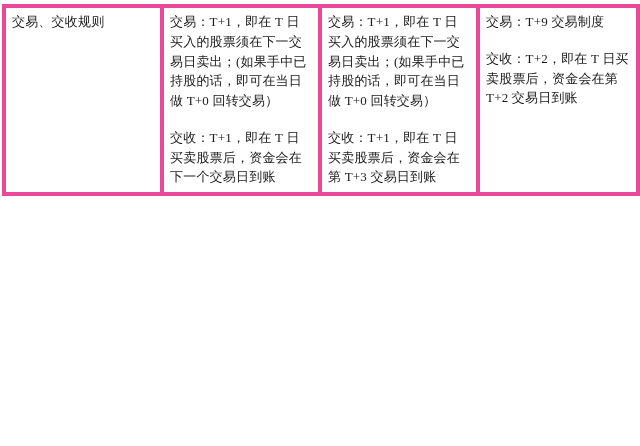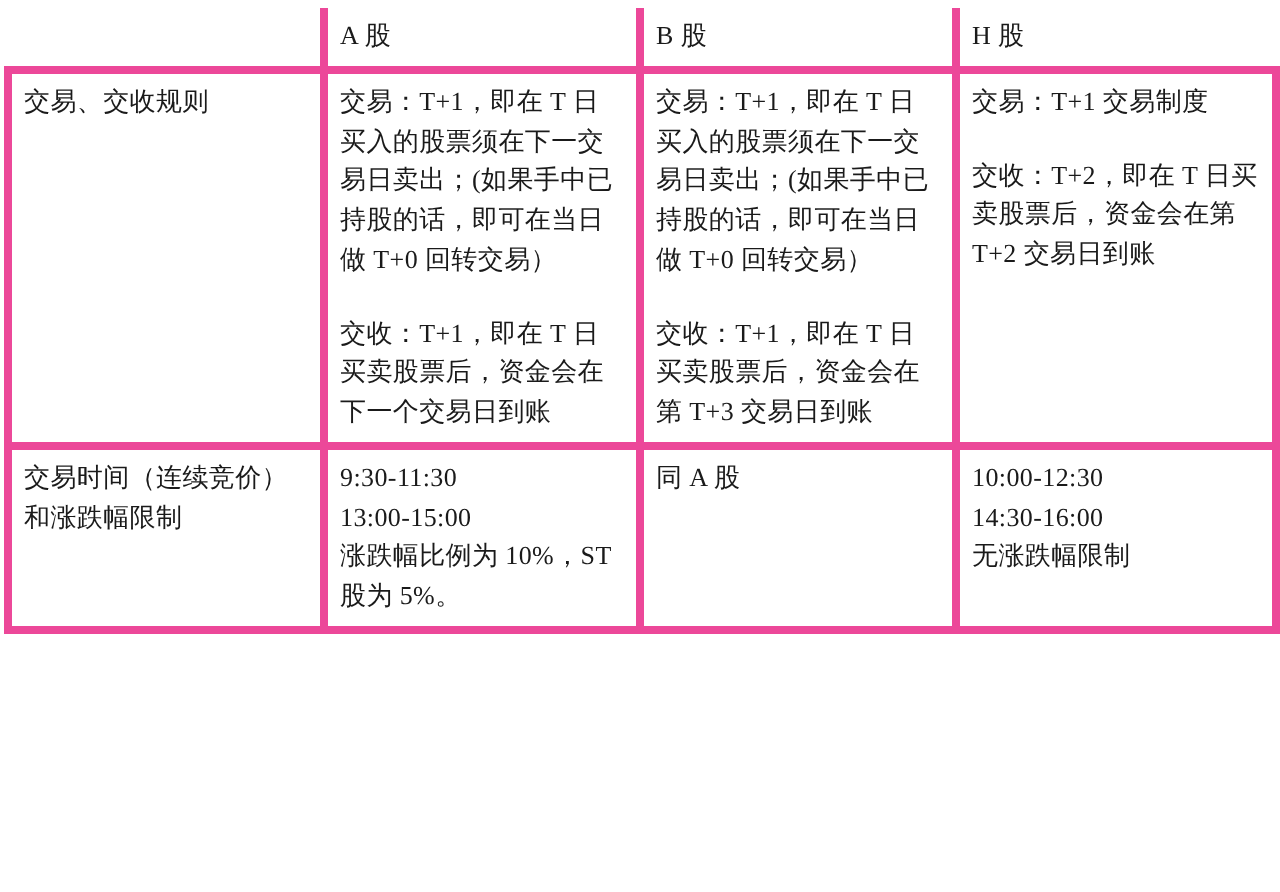--- a/index.html
+++ b/index.html
@@ -66,59 +66,37 @@
 
 <div id="sheet">
   <table class="cmp">
     <colgroup>
       <col class="c0">
         <col class="c1">
         <col class="c2">
         <col class="c3">
     </colgroup>
     <tbody>
-      <tr class="head">
-        <td class="corner"></td>
-        <td class="hcell">A 股</td>
-        <td class="hcell">B 股</td>
-        <td class="hcell last">H 股</td>
-      </tr>
 
       <tr>
         <td class="rowlabel">交易、交收规则</td>
         <td>
           <p class="para">交易：T+1，即在 T 日买入的股票须在下一交易日卖出；(如果手中已持股的话，即可在当日做 T+0 回转交易）</p>
           <div class="gap"></div>
           <p class="para">交收：T+1，即在 T 日买卖股票后，资金会在下一个交易日到账</p>
         </td>
         <td>
           <p class="para">交易：T+1，即在 T 日买入的股票须在下一交易日卖出；(如果手中已持股的话，即可在当日做 T+0 回转交易）</p>
           <div class="gap"></div>
           <p class="para">交收：T+1，即在 T 日买卖股票后，资金会在第 T+3 交易日到账</p>
         </td>
         <td>
-          <p class="para">交易：T+1 交易制度</p>
+          <p class="para">交易：T+9 交易制度</p>
           <div class="gap"></div>
           <p class="para">交收：T+2，即在 T 日买卖股票后，资金会在第 T+2 交易日到账</p>
         </td>
       </tr>
 
-      <tr>
-        <td class="rowlabel">交易时间（连续竞价）和涨跌幅限制</td>
-        <td>
-          <p class="para">9:30-11:30</p>
-          <p class="para">13:00-15:00</p>
-          <p class="para">涨跌幅比例为 10%，ST 股为 5%。</p>
-        </td>
-        <td>
-          <p class="para">同 A 股</p>
-        </td>
-        <td>
-          <p class="para">10:00-12:30</p>
-          <p class="para">14:30-16:00</p>
-          <p class="para">无涨跌幅限制</p>
-        </td>
-      </tr>
 
 
     </tbody>
   </table>
 </div>
 
 </body></html>

